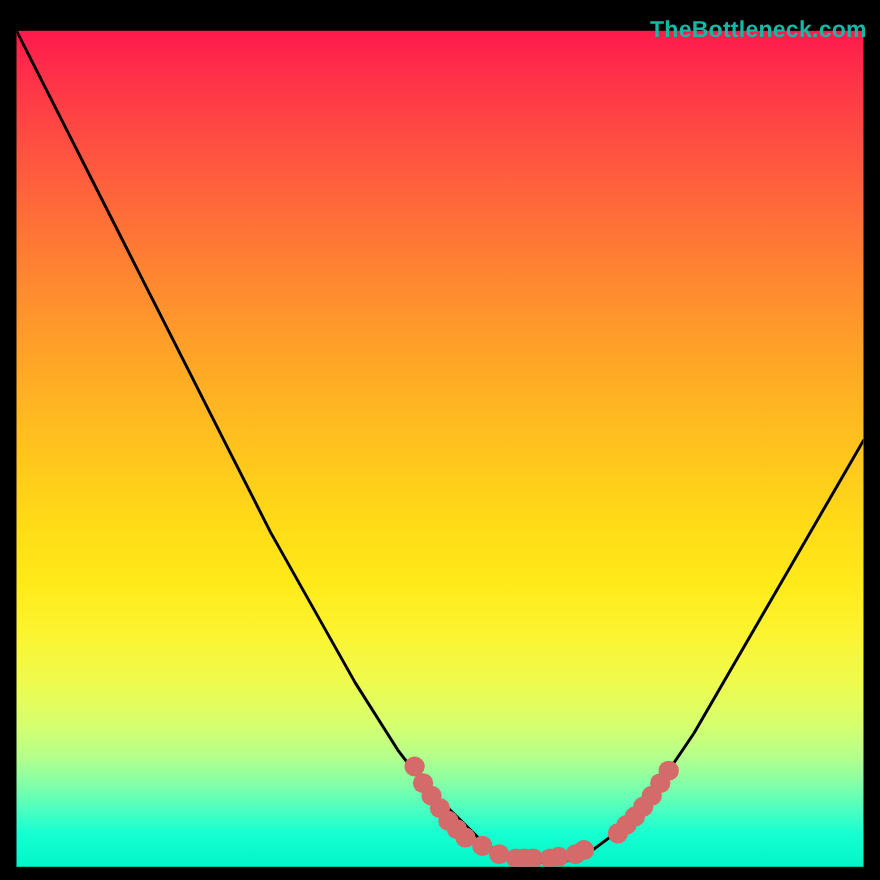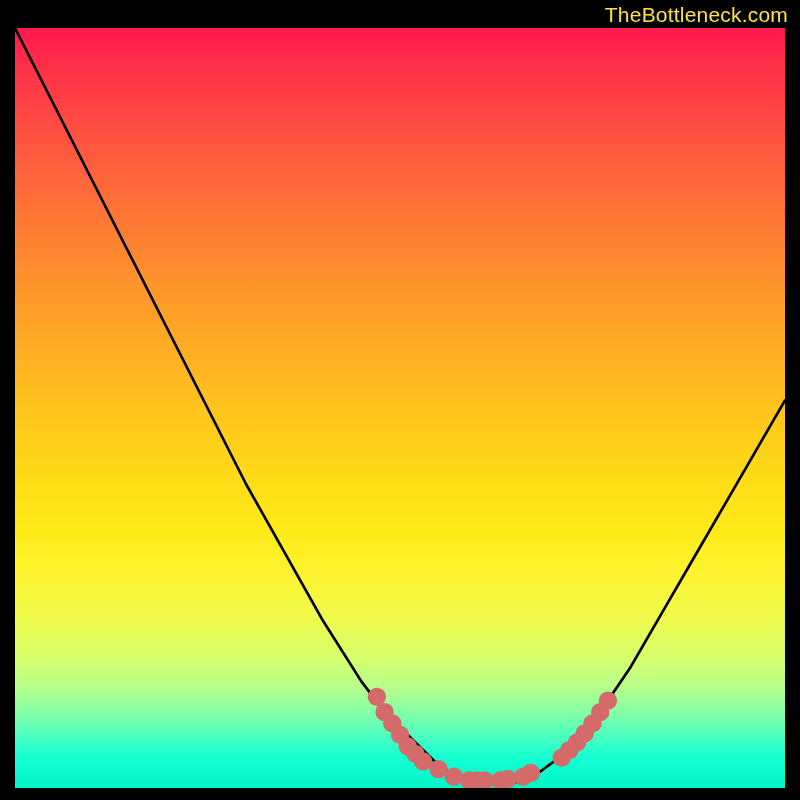--- a/index.html
+++ b/index.html
@@ -6,25 +6,25 @@
   body {
     width: 800px;
     height: 800px;
     background: #000;
     position: relative;
     font-family: Arial, sans-serif;
     overflow: hidden;
   }
   .watermark {
     position: absolute;
-    top: 3px;
+    top: 16px;
     right: 12px;
-    color: #fde047;
+    color: #14b8a6;
     font-size: 21px;
-    font-weight: normal;
+    font-weight: bold;
     letter-spacing: 0.2px;
     z-index: 10;
   }
   .plot-area {
     position: absolute;
     left: 15px;
     top: 28px;
     width: 770px;
     height: 760px;
   }

